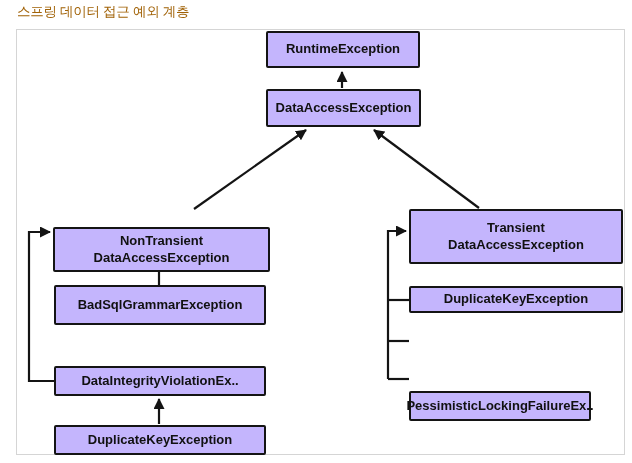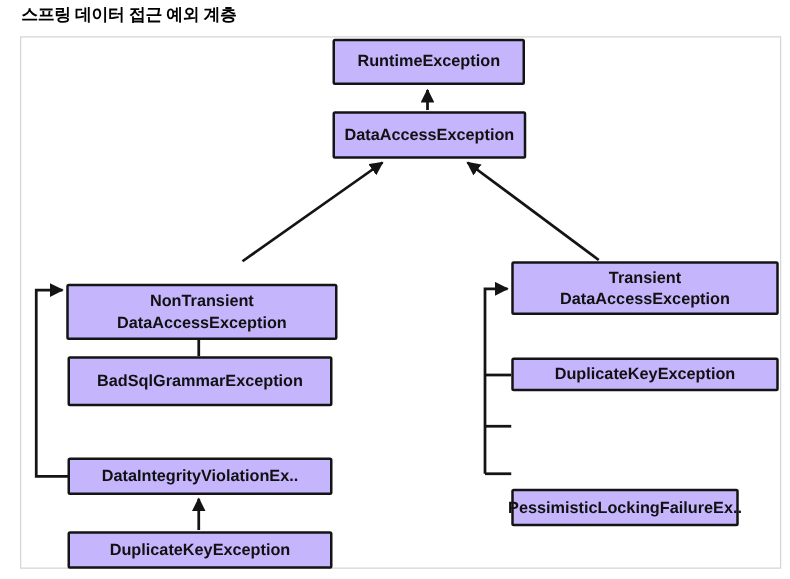--- a/index.html
+++ b/index.html
@@ -12,22 +12,22 @@
     height: 463px;
     position: relative;
     font-family: "Liberation Sans", "DejaVu Sans", sans-serif;
     overflow: hidden;
   }
   .page-title {
     position: absolute;
     left: 17px;
     top: 3px;
     font-size: 13.5px;
-    font-weight: 700;
-    color: #000000;
+    font-weight: 400;
+    color: #a16207;
     letter-spacing: -0.3px;
     white-space: nowrap;
   }
   .frame {
     position: absolute;
     left: 16px;
     top: 29px;
     width: 609px;
     height: 426px;
     box-sizing: border-box;
@@ -58,21 +58,21 @@
     color: #111111;
     white-space: nowrap;
   }
   
   .n-runtime      { left: 249px; top: 1px;   width: 154px; height: 37px; }
   .n-dataaccess   { left: 249px; top: 59px;  width: 155px; height: 38px; }
   .n-nontransient { left: 36px;  top: 197px; width: 217px; height: 45px; }
   .n-badsql       { left: 37px;  top: 255px; width: 212px; height: 40px; }
   .n-dataintegrity{ left: 37px;  top: 336px; width: 212px; height: 30px; }
   .n-duplicatekey { left: 37px;  top: 395px; width: 212px; height: 30px; }
-  .n-transient    { left: 392px; top: 179px; width: 214px; height: 43px; }
+  .n-transient    { left: 392px; top: 179px; width: 214px; height: 55px; }
   .n-querytimeout { left: 392px; top: 256px; width: 214px; height: 27px; }
   .n-optimistic   { left: 392px; top: 297px; width: 214px; height: 29px; }
   .n-pessimistic  { left: 392px; top: 335px; width: 182px; height: 30px; margin-top: 26px; }
 </style>
 </head>
 <body>
 
 <div class="page-title">스프링 데이터 접근 예외 계층</div>
 
 <div class="frame">

